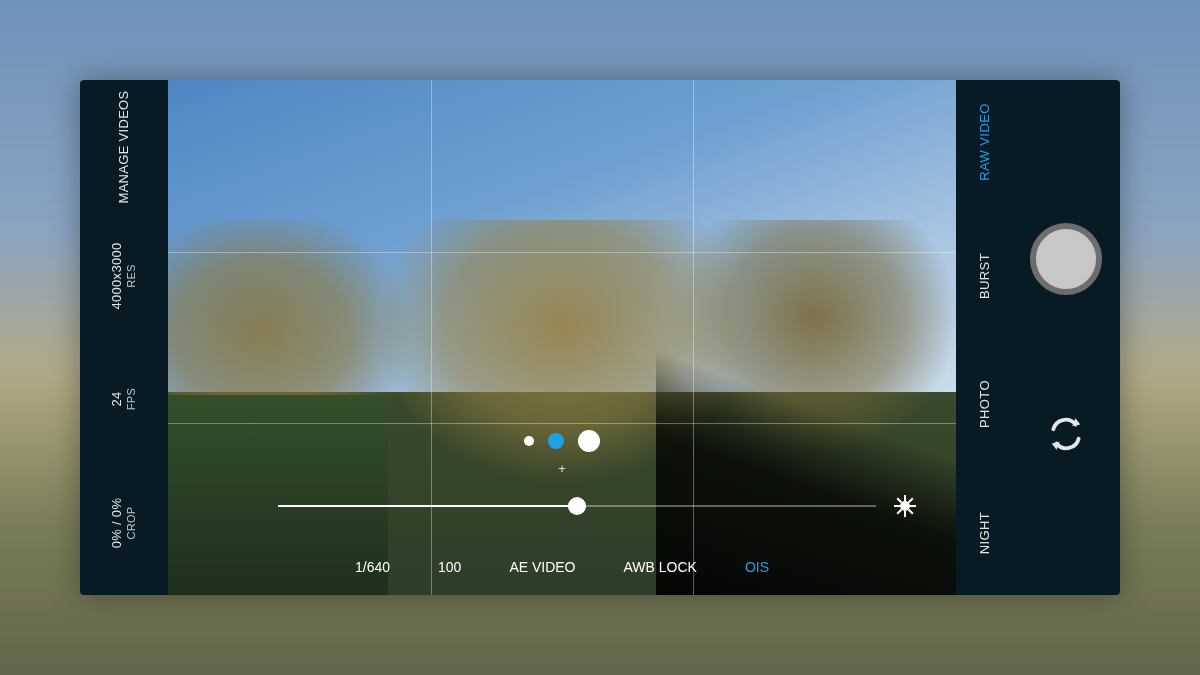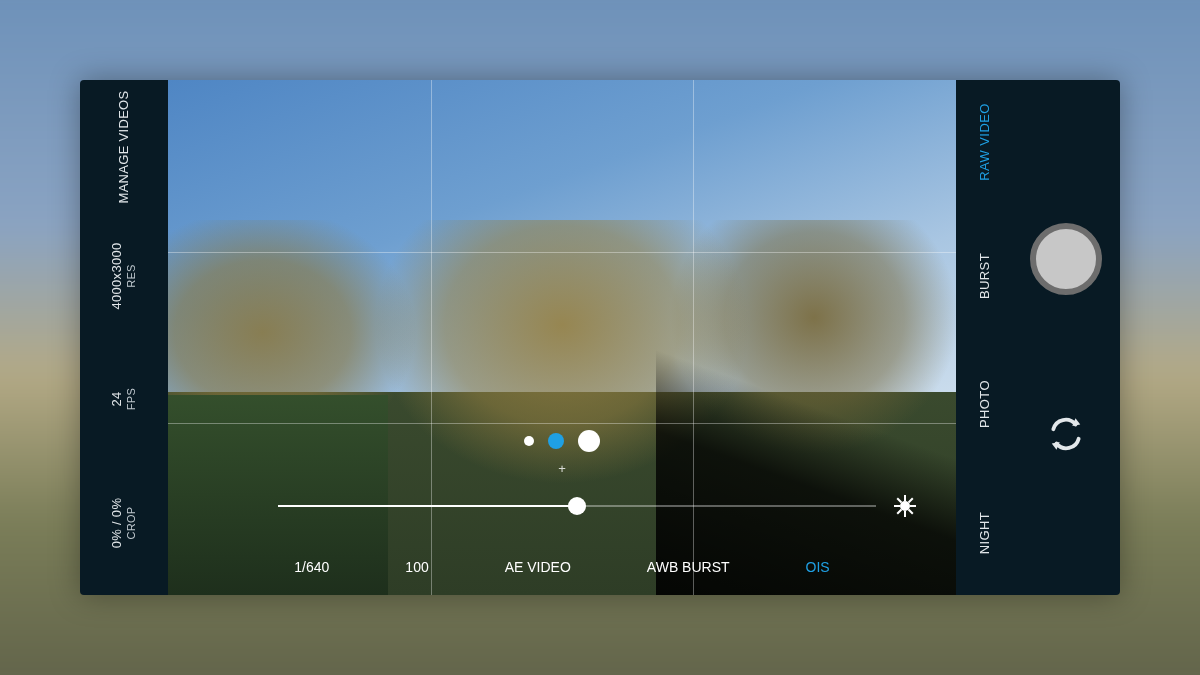--- a/index.html
+++ b/index.html
@@ -34,21 +34,21 @@
   .plus{position:absolute;left:50%;top:74%;transform:translateX(-50%);color:rgba(255,255,255,.8);font-size:13px;font-weight:300;}
   
   .exp{position:absolute;left:110px;right:40px;top:80.5%;height:22px;display:flex;align-items:center;}
   .track{flex:1;height:2px;background:rgba(255,255,255,.35);position:relative;}
   .track .filled{position:absolute;left:0;top:0;bottom:0;width:50%;background:#fff;}
   .thumb{position:absolute;left:50%;top:50%;width:18px;height:18px;border-radius:50%;background:#fff;transform:translate(-50%,-50%);}
   .sun{margin-left:18px;width:22px;height:22px;position:relative;}
   .sun:before{content:"";position:absolute;inset:6px;border-radius:50%;background:#fff;}
   .sun .ray{position:absolute;left:50%;top:50%;width:2px;height:6px;background:#fff;transform-origin:center 11px;}
   
-  .brow{position:absolute;left:0;right:0;bottom:20px;display:flex;justify-content:center;gap:76px;color:#fff;font-size:14px;font-weight:400;}
+  .brow{position:absolute;left:0;right:0;bottom:20px;display:flex;justify-content:center;gap:48px;color:#fff;font-size:14px;font-weight:400;}
   .brow .btn{cursor:pointer;}
   .brow .btn.active{color:#1fa0e4;}
   
   .modes{width:56px;flex:0 0 56px;position:relative;}
   .modes .mitem{position:absolute;left:50%;transform-origin:center center;transform:translate(-50%,-50%) rotate(-90deg);white-space:nowrap;color:#e2e7ea;font-size:13px;font-weight:500;letter-spacing:.4px;}
   .modes .mitem.active{color:#1fa0e4;}
   
   .rail-right{width:108px;flex:0 0 108px;position:relative;display:flex;flex-direction:column;align-items:center;justify-content:center;gap:90px;}
   .shutter{width:72px;height:72px;border-radius:50%;background:#c7c7c7;border:6px solid #6d6d6d;box-sizing:border-box;cursor:pointer;}
   .swap{width:38px;height:38px;position:relative;cursor:pointer;margin-top:30px;}
@@ -112,21 +112,21 @@
         <div class="ray" style="transform:translate(-50%,-11px) rotate(225deg)"></div>
         <div class="ray" style="transform:translate(-50%,-11px) rotate(270deg)"></div>
         <div class="ray" style="transform:translate(-50%,-11px) rotate(315deg)"></div>
       </div>
     </div>
 
     <div class="brow">
       <span class="btn">1/640</span>
       <span class="btn">100</span>
       <span class="btn">AE VIDEO</span>
-      <span class="btn">AWB BURST</span>
+      <span class="btn">AWB LOCK</span>
       <span class="btn active">OIS</span>
     </div>
   </div>
 
   <div class="modes">
     <div class="mitem" style="top:88%">NIGHT</div>
     <div class="mitem" style="top:63%">PHOTO</div>
     <div class="mitem" style="top:38%">BURST</div>
     <div class="mitem active" style="top:12%">RAW VIDEO</div>
   </div>

